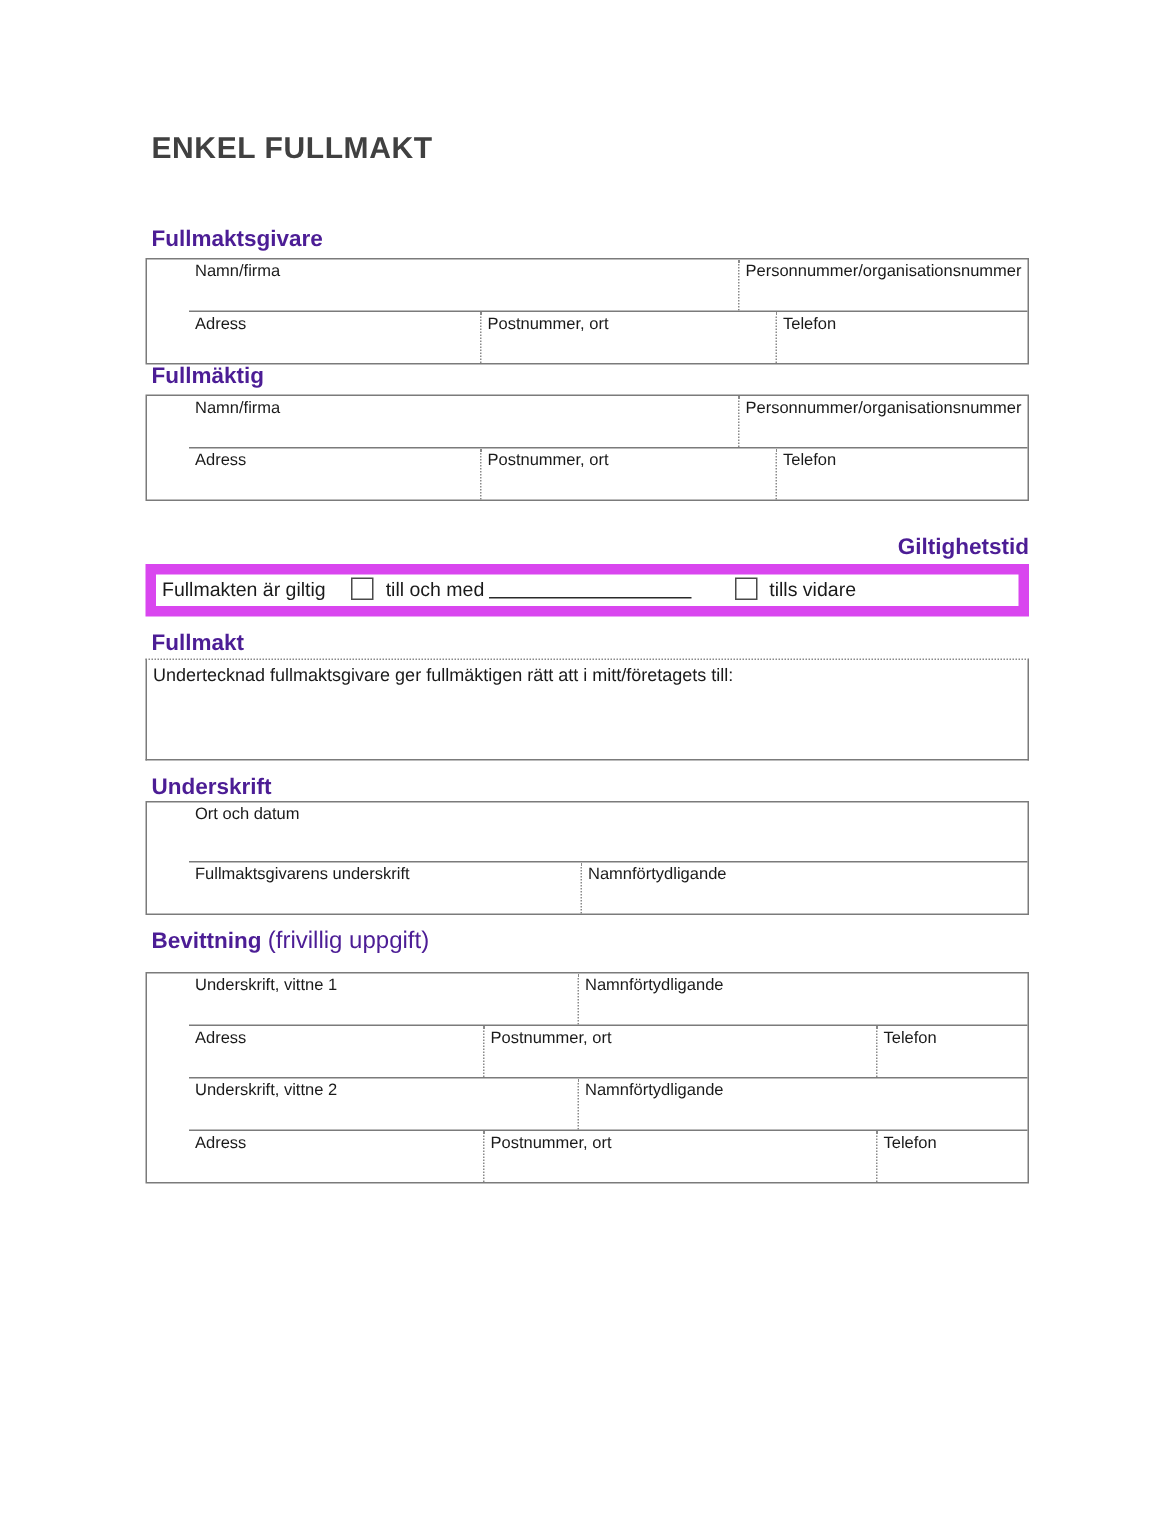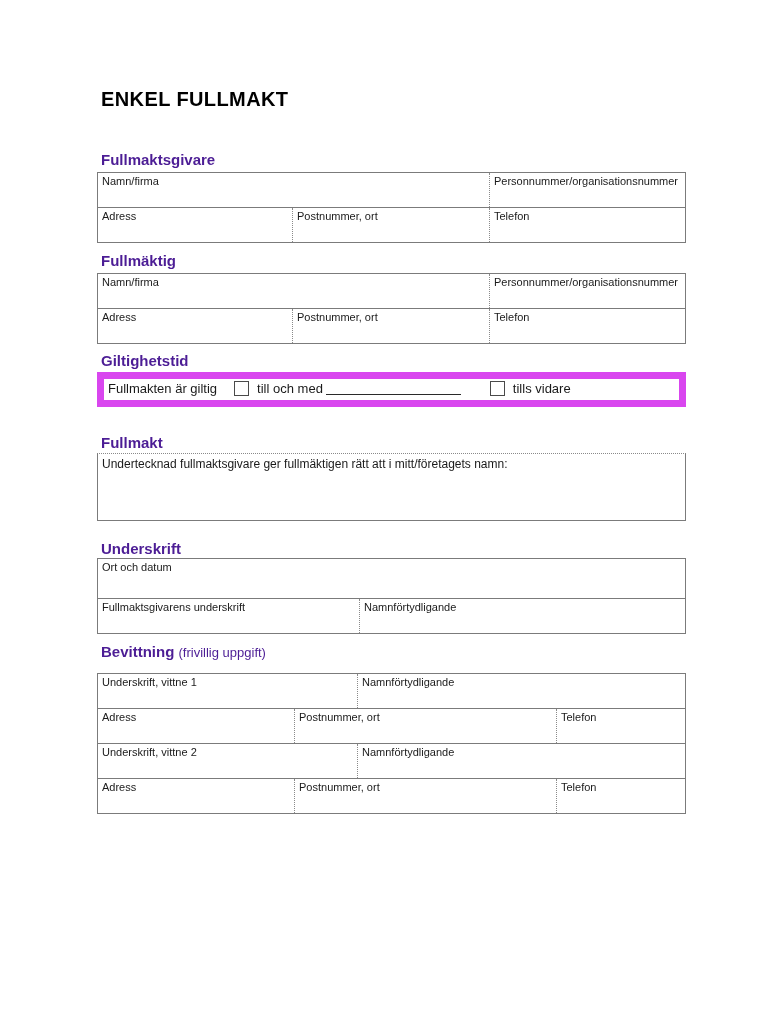--- a/index.html
+++ b/index.html
@@ -10,38 +10,38 @@
     background:#ffffff;
     font-family:"Liberation Sans", sans-serif;
     color:#1a1a1a;
     overflow:hidden;
   }
   .content { position:absolute; left:97px; top:0; width:589px; }
 
   .title {
     margin:88px 0 0 4px;
     font-size:20px; line-height:22px;
-    font-weight:bold; color:#000000;
+    font-weight:bold; color:#404040;
     letter-spacing:0.4px;
   }
   .sec-head {
     margin-left:4px;
     font-size:15px; line-height:15px;
     font-weight:bold; color:#4c1d95;
   }
-  .sec-head .suffix { font-weight:normal; font-size:13px; }
+  .sec-head .suffix { font-weight:normal; font-size:16px; }
 
   .mt-fg { margin-top:42px; }
-  .mt-fm { margin-top:10px; }
-  .mt-gt { margin-top:9px; }
-  .mt-fu { margin-top:28px; }
-  .mt-un { margin-top:20px; }
+  .mt-fm { margin-top:0; }
+  .mt-gt { margin-top:23px;text-align:right; }
+  .mt-fu { margin-top:10px; }
+  .mt-un { margin-top:10px; }
   .mt-be { margin-top:10px; }
 
-  .tbl { margin-top:5px; border:1px solid #7b7b7b; background:#fff; }
+  .tbl { margin-top:5px; border:1px solid #7b7b7b; background:#fff;padding-left:28px; }
   .tbl-tight { margin-top:2px; }
   .tbl-be { margin-top:13px; }
   .row { display:flex; }
   .row + .row { border-top:1px solid #7b7b7b; }
   .cell {
     min-height:33px;
     padding:2px 4px;
     font-size:11px; line-height:13px;
     color:#1a1a1a;
   }
@@ -128,21 +128,21 @@
       <span>Fullmakten är giltig</span>
       <span class="checkbox cb1"></span>
       <span class="gt-opt">till och med</span>
       <span class="blank-line"></span>
       <span class="checkbox cb2"></span>
       <span class="gt-opt">tills vidare</span>
     </div>
 
     <div class="sec-head mt-fu">Fullmakt</div>
     <div class="big-box">
-      <span>Undertecknad fullmaktsgivare ger fullmäktigen rätt att i mitt/företagets namn:</span>
+      <span>Undertecknad fullmaktsgivare ger fullmäktigen rätt att i mitt/företagets till:</span>
     </div>
 
     <div class="sec-head mt-un">Underskrift</div>
     <div class="tbl tbl-tight">
       <div class="row">
         <div class="cell c-b h39"><span>Ort och datum</span></div>
       </div>
       <div class="row">
         <div class="cell c-f h34"><span>Fullmaktsgivarens underskrift</span></div>
         <div class="cell c-g h34"><span>Namnförtydligande</span></div>

